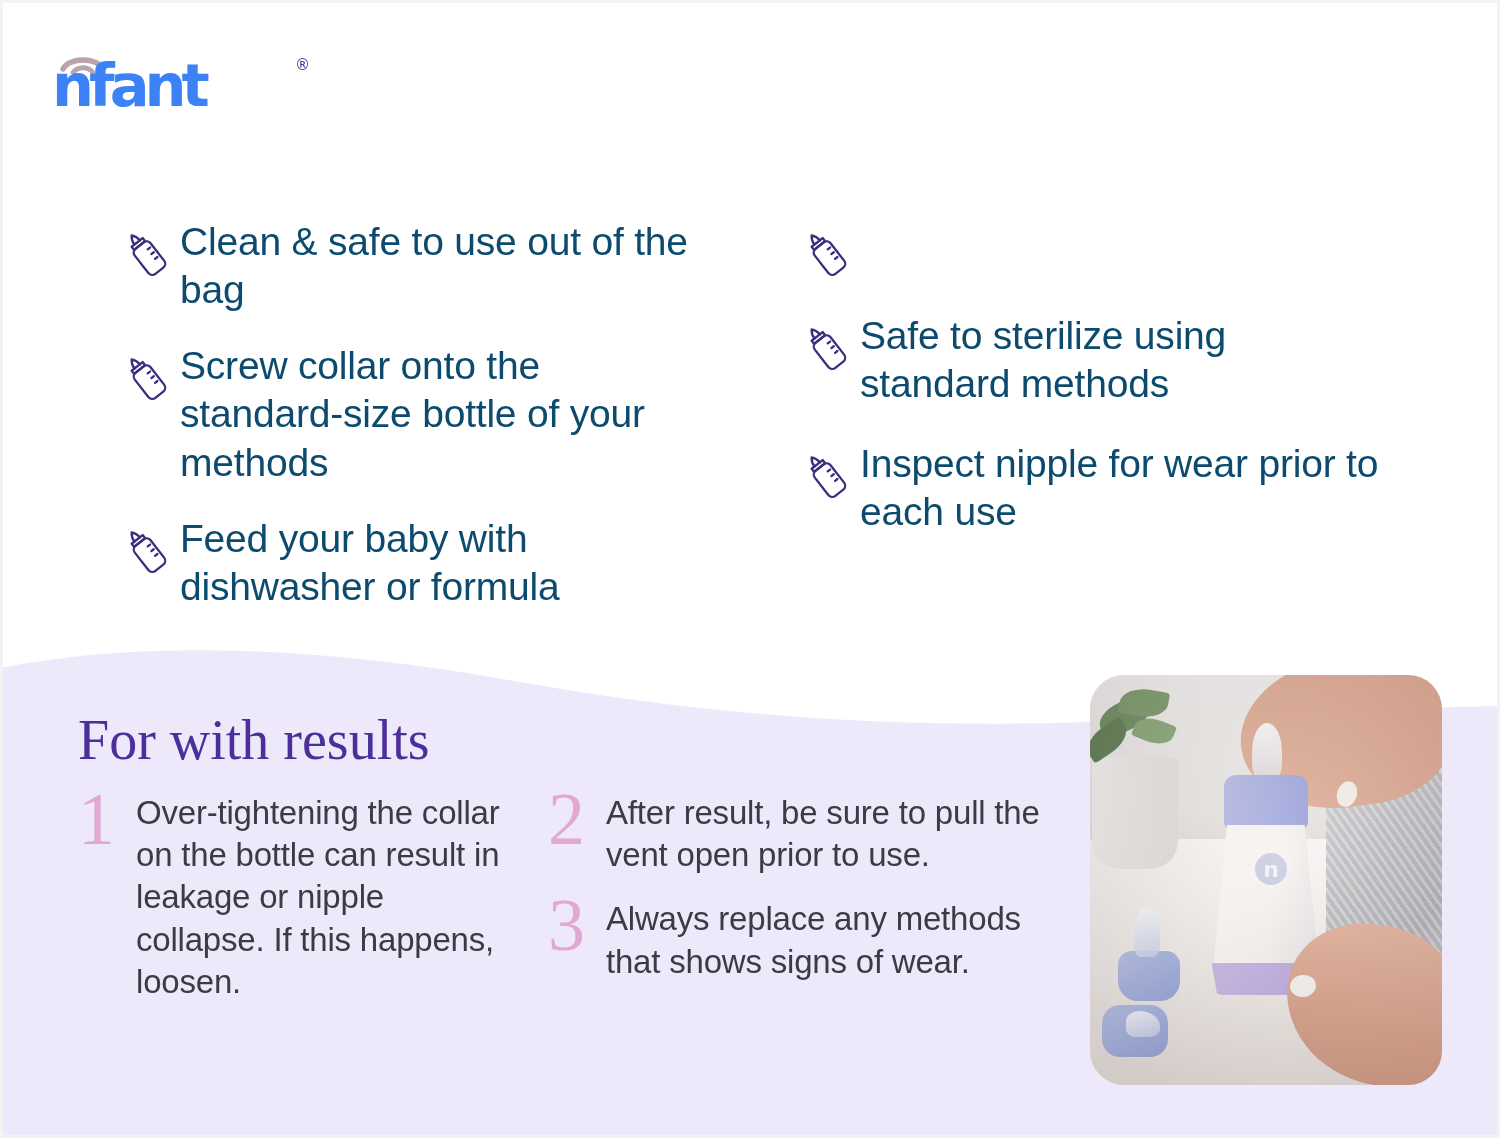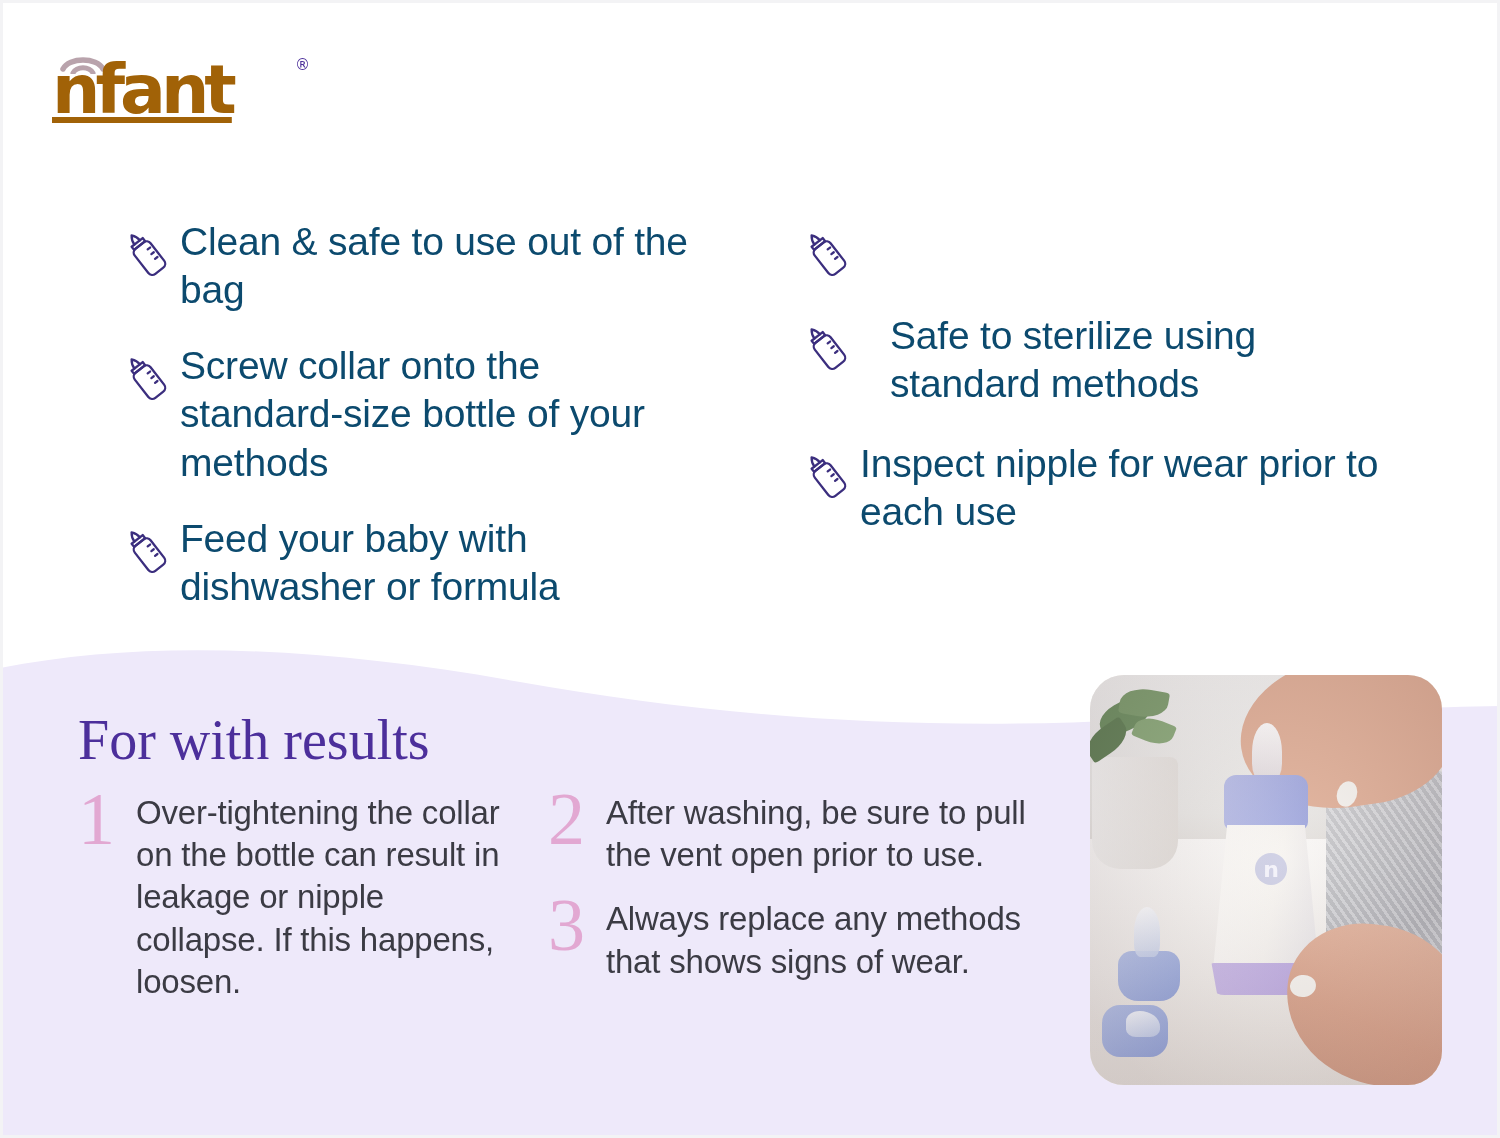--- a/index.html
+++ b/index.html
@@ -41,25 +41,24 @@
   }
   .logo-mark {
     position:relative;
     width:270px; height:100px;
   }
   .logo-word {
     position:absolute;
     left:0; top:8px;
     font-family:"DejaVu Sans", sans-serif;
     font-weight:bold;
-    font-size:68px;
+    font-size:59px;
     letter-spacing:-5px;
-    color:#a16207;
+    color:#3b82f6;
     line-height:1;
-    text-decoration:underline;
   }
   .logo-arcs {
     position:absolute; left:8px; top:0px;
     width:46px; height:26px;
   }
   .logo-reg {
     position:absolute;
     left:243px; top:8px;
     font-size:15px;
     color:#4c2f9b;
@@ -93,21 +92,21 @@
     font-size:39px;
     line-height:1.235;
     color:#0c4a6e;
     letter-spacing:-0.2px;
     padding-top:4px;
     max-width:520px;
   }
   .col-left .feature-item:nth-child(1) { margin-bottom:24px; }
   .col-left .feature-item:nth-child(2) { margin-bottom:24px; }
   .col-right .feature-item:nth-child(1) { margin-bottom:24px; }
-  .col-right .feature-item:nth-child(2) { margin-bottom:28px;gap:30px; }
+  .col-right .feature-item:nth-child(2) { margin-bottom:28px; }
 
   
   #best-results {
     position:absolute;
     left:78px; top:712px;
     z-index:12;
     width:1000px;
   }
   #best-results-title {
     font-family:"Liberation Serif", "DejaVu Serif", serif;
@@ -386,21 +385,21 @@
       <div class="tip-col-a">
         <div class="tip">
           <span class="tip-num">1</span>
           <span class="tip-text">Over-tightening the collar on the bottle can result in leakage or nipple collapse. If this happens, loosen.</span>
         </div>
       </div>
 
       <div class="tip-col-b">
         <div class="tip">
           <span class="tip-num">2</span>
-          <span class="tip-text">After washing, be sure to pull the vent open prior to use.</span>
+          <span class="tip-text">After result, be sure to pull the vent open prior to use.</span>
         </div>
         <div class="tip">
           <span class="tip-num">3</span>
           <span class="tip-text">Always replace any methods that shows signs of wear.</span>
         </div>
       </div>
     </div>
   </div>
 
   <div id="photo" aria-label="Hands holding a white and lavender nfant baby bottle on a bathroom counter with a potted plant, folded gray towel, and extra blue nipples">

